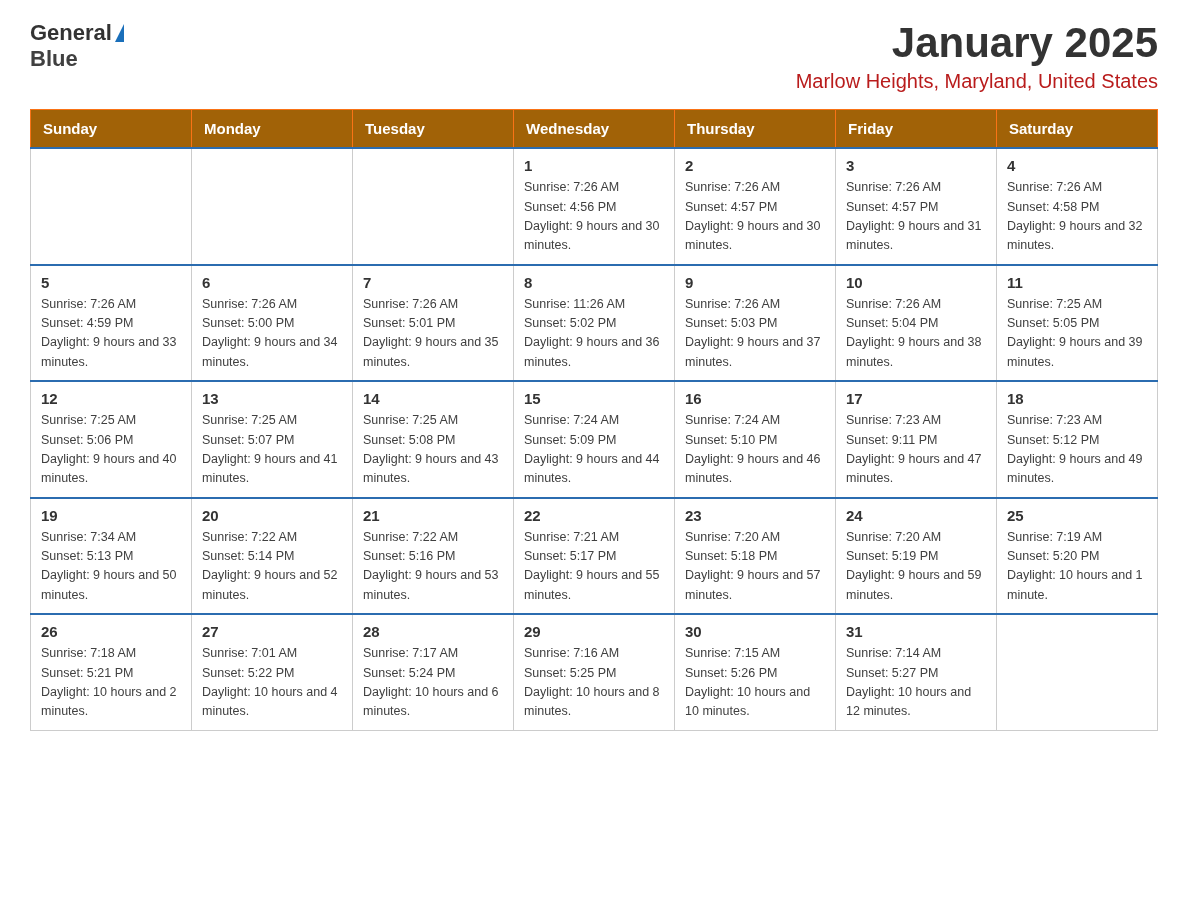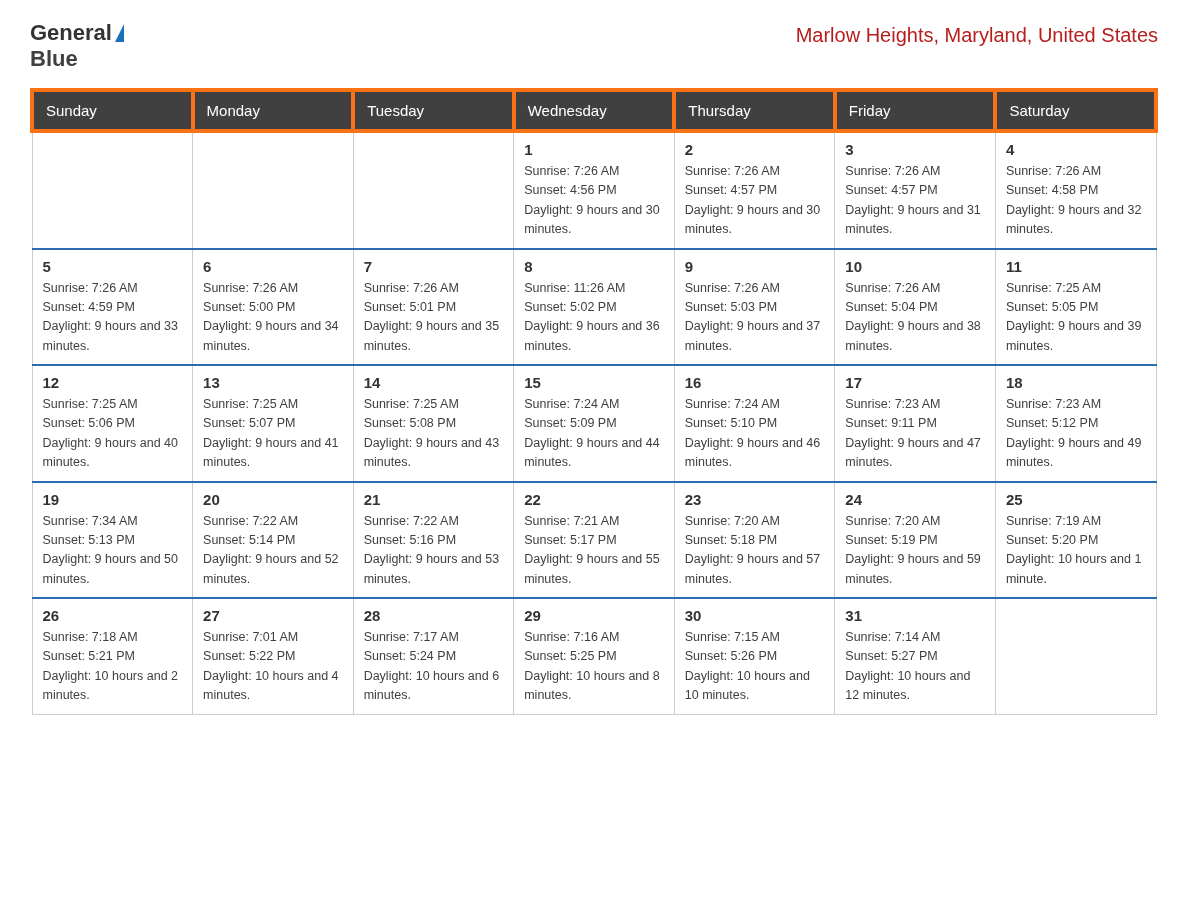--- a/index.html
+++ b/index.html
@@ -41,27 +41,27 @@
       font-size: 20px;
       color: #b91c1c;
       margin-top: 4px;
     }
     .calendar-table {
       width: 100%;
       border-collapse: collapse;
       border: 1px solid #ccc;
     }
     .calendar-table thead tr th {
-      background-color: #404040;
+      background-color: #a16207;
       color: #fff;
       font-size: 15px;
-      font-weight: normal;
+      font-weight: bold;
       padding: 10px 12px;
       text-align: left;
-      border: 4px solid #f97316;
+      border: 1px solid #f97316;
     }
     .calendar-table tbody tr td {
       vertical-align: top;
       padding: 8px 10px;
       border: 1px solid #ccc;
       border-top: 2px solid #2b6cb0;
       width: calc(100% / 7);
       min-height: 100px;
     }
     .day-number {
@@ -100,20 +100,21 @@
 
 <div class="header-area">
   <div class="logo-wrapper">
     <div class="logo-line1">
       <span class="logo-text-general">General</span>
       <span class="logo-triangle"></span>
     </div>
     <span class="logo-text-blue">Blue</span>
   </div>
   <div class="title-area">
+    <div class="month-title">January 2025</div>
     <div class="location-subtitle">Marlow Heights, Maryland, United States</div>
   </div>
 </div>
 
 <table class="calendar-table">
   <thead>
     <tr>
     <th>Sunday</th>
         <th>Monday</th>
         <th>Tuesday</th>

